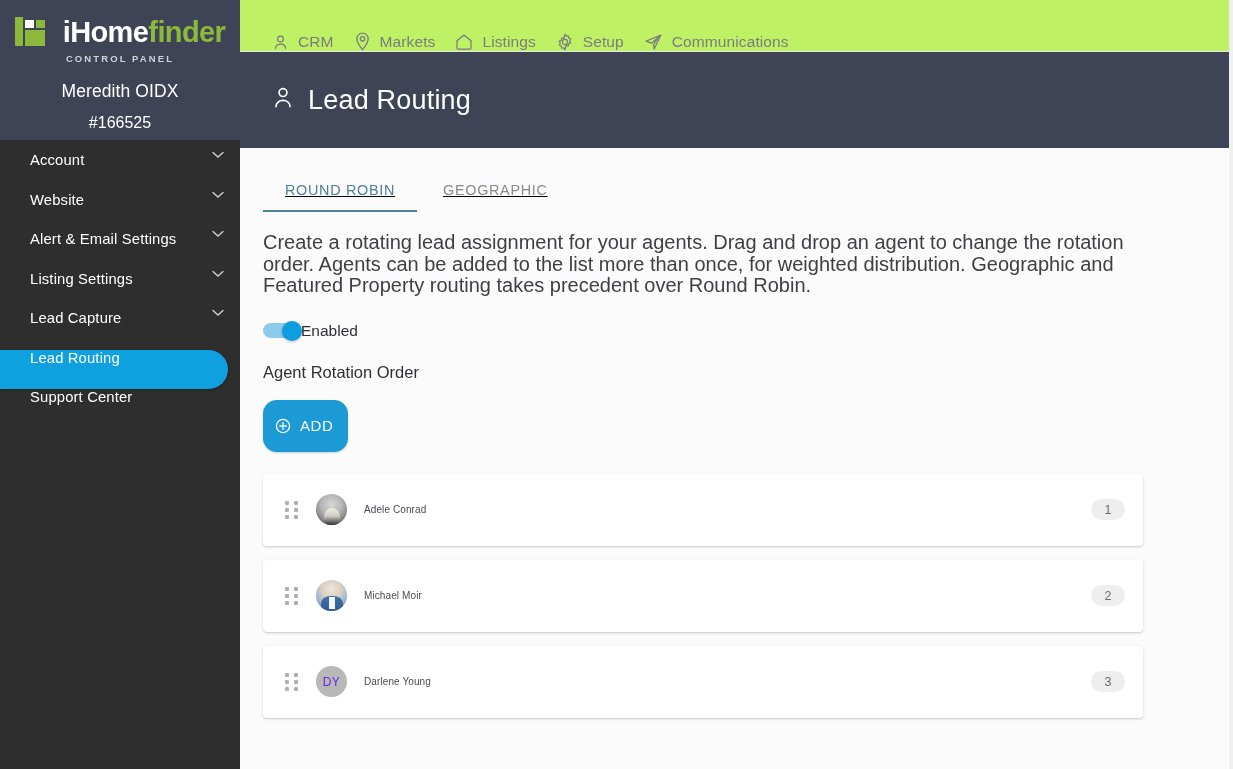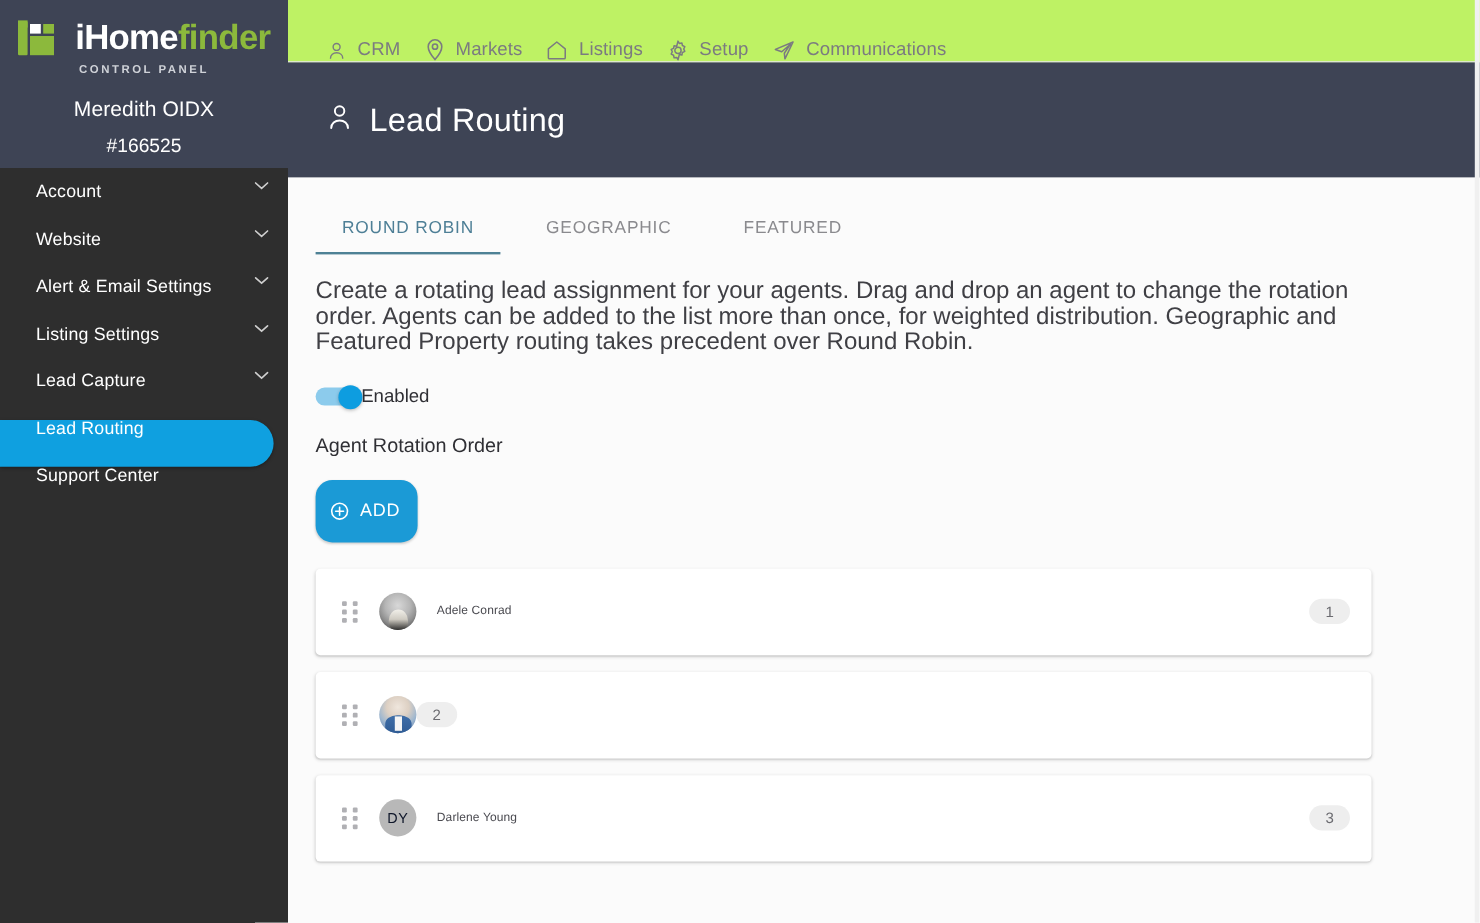--- a/index.html
+++ b/index.html
@@ -193,23 +193,24 @@
   .content {
     flex: 1;
     background: #fbfbfb;
     padding: 0 0 0 0;
     overflow: hidden;
     position: relative;
   }
 
   .tabs {
     display: flex;
-    gap: 16px;
+    gap: 4px;
     padding-left: 23px;
     padding-top: 26px;
+    text-decoration: underline;
   }
   .tab {
     padding: 8px 22px 12px 22px;
     font-size: 14.4px;
     letter-spacing: 0.7px;
     color: #8a8a8e;
     cursor: pointer;
     border-bottom: 2px solid transparent;
     user-select: none;
   }
@@ -318,21 +319,21 @@
     width: 31px;
     height: 31px;
     border-radius: 50%;
     margin-left: 18px;
     flex: 0 0 31px;
     overflow: hidden;
     display: flex;
     align-items: center;
     justify-content: center;
     font-size: 12px;
-    color: #0f172a;
+    color: #6d28d9;
     letter-spacing: 0.5px;
     background: #b3b3b3;
     position: relative;
     text-align: center;
   }
   .avatar.photo-a {
     background: radial-gradient(circle at 50% 34%, #d8d8d8 0%, #b6b6b6 40%, #8e8e8e 64%, #2a2a2a 100%);
   }
   .avatar.photo-a::after {
     content: "";
@@ -549,21 +550,20 @@
           </svg>
       </span>
       <h1 class="pagehead-title">Lead Routing</h1>
     </div>
 
     <div class="content">
 
       <div class="tabs">
         <div class="tab active">ROUND ROBIN</div>
         <div class="tab">GEOGRAPHIC</div>
-        <div class="tab">FEATURED</div>
       </div>
 
       <p class="desc">Create a rotating lead assignment for your agents. Drag and drop an agent to change the rotation order. Agents can be added to the list more than once, for weighted distribution. Geographic and Featured Property routing takes precedent over Round Robin.</p>
 
       <div class="toggle-row">
         <div class="switch">
           <div class="knob"></div>
         </div>
         <span class="toggle-label">Enabled</span>
       </div>
@@ -599,20 +599,21 @@
         <div class="agent-card">
           <div class="drag-handle">
             <i></i>
               <i></i>
               <i></i>
               <i></i>
               <i></i>
               <i></i>
           </div>
           <div class="avatar photo-b"></div>
+          <span class="agent-name">Michael Moir</span>
           <span class="order-badge">2</span>
         </div>
 
         <div class="agent-card">
           <div class="drag-handle">
             <i></i>
               <i></i>
               <i></i>
               <i></i>
               <i></i>

